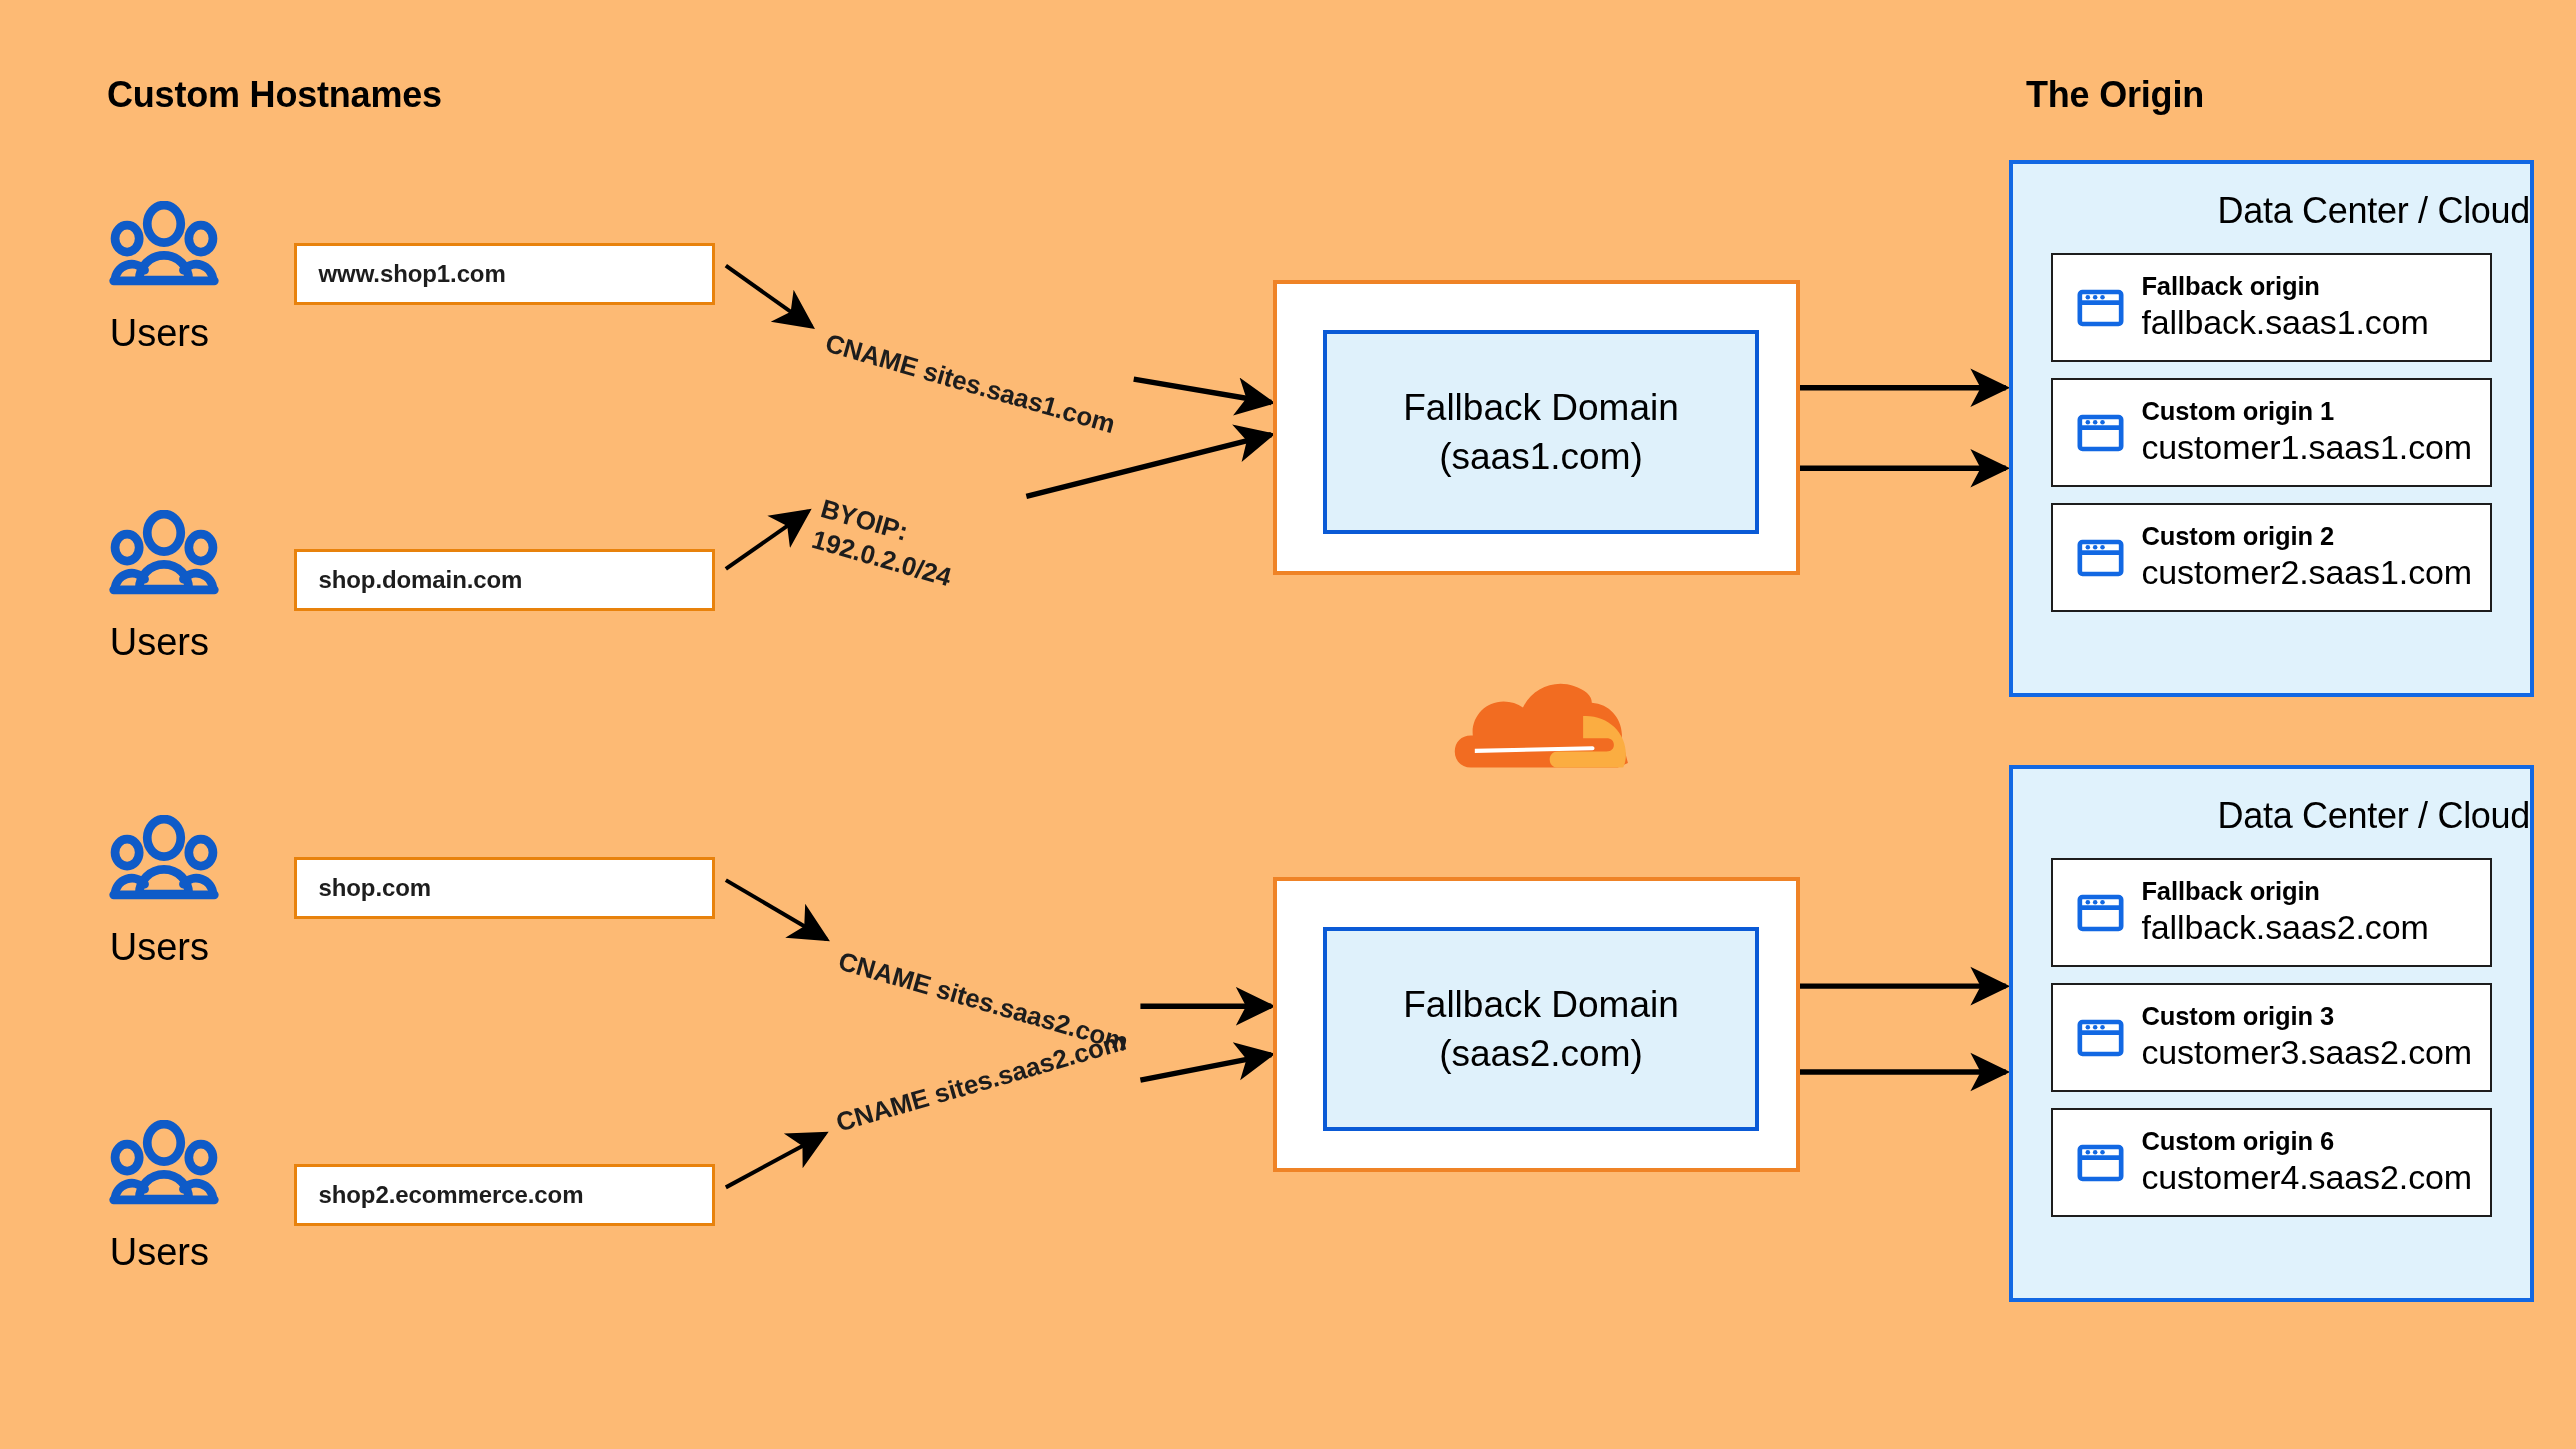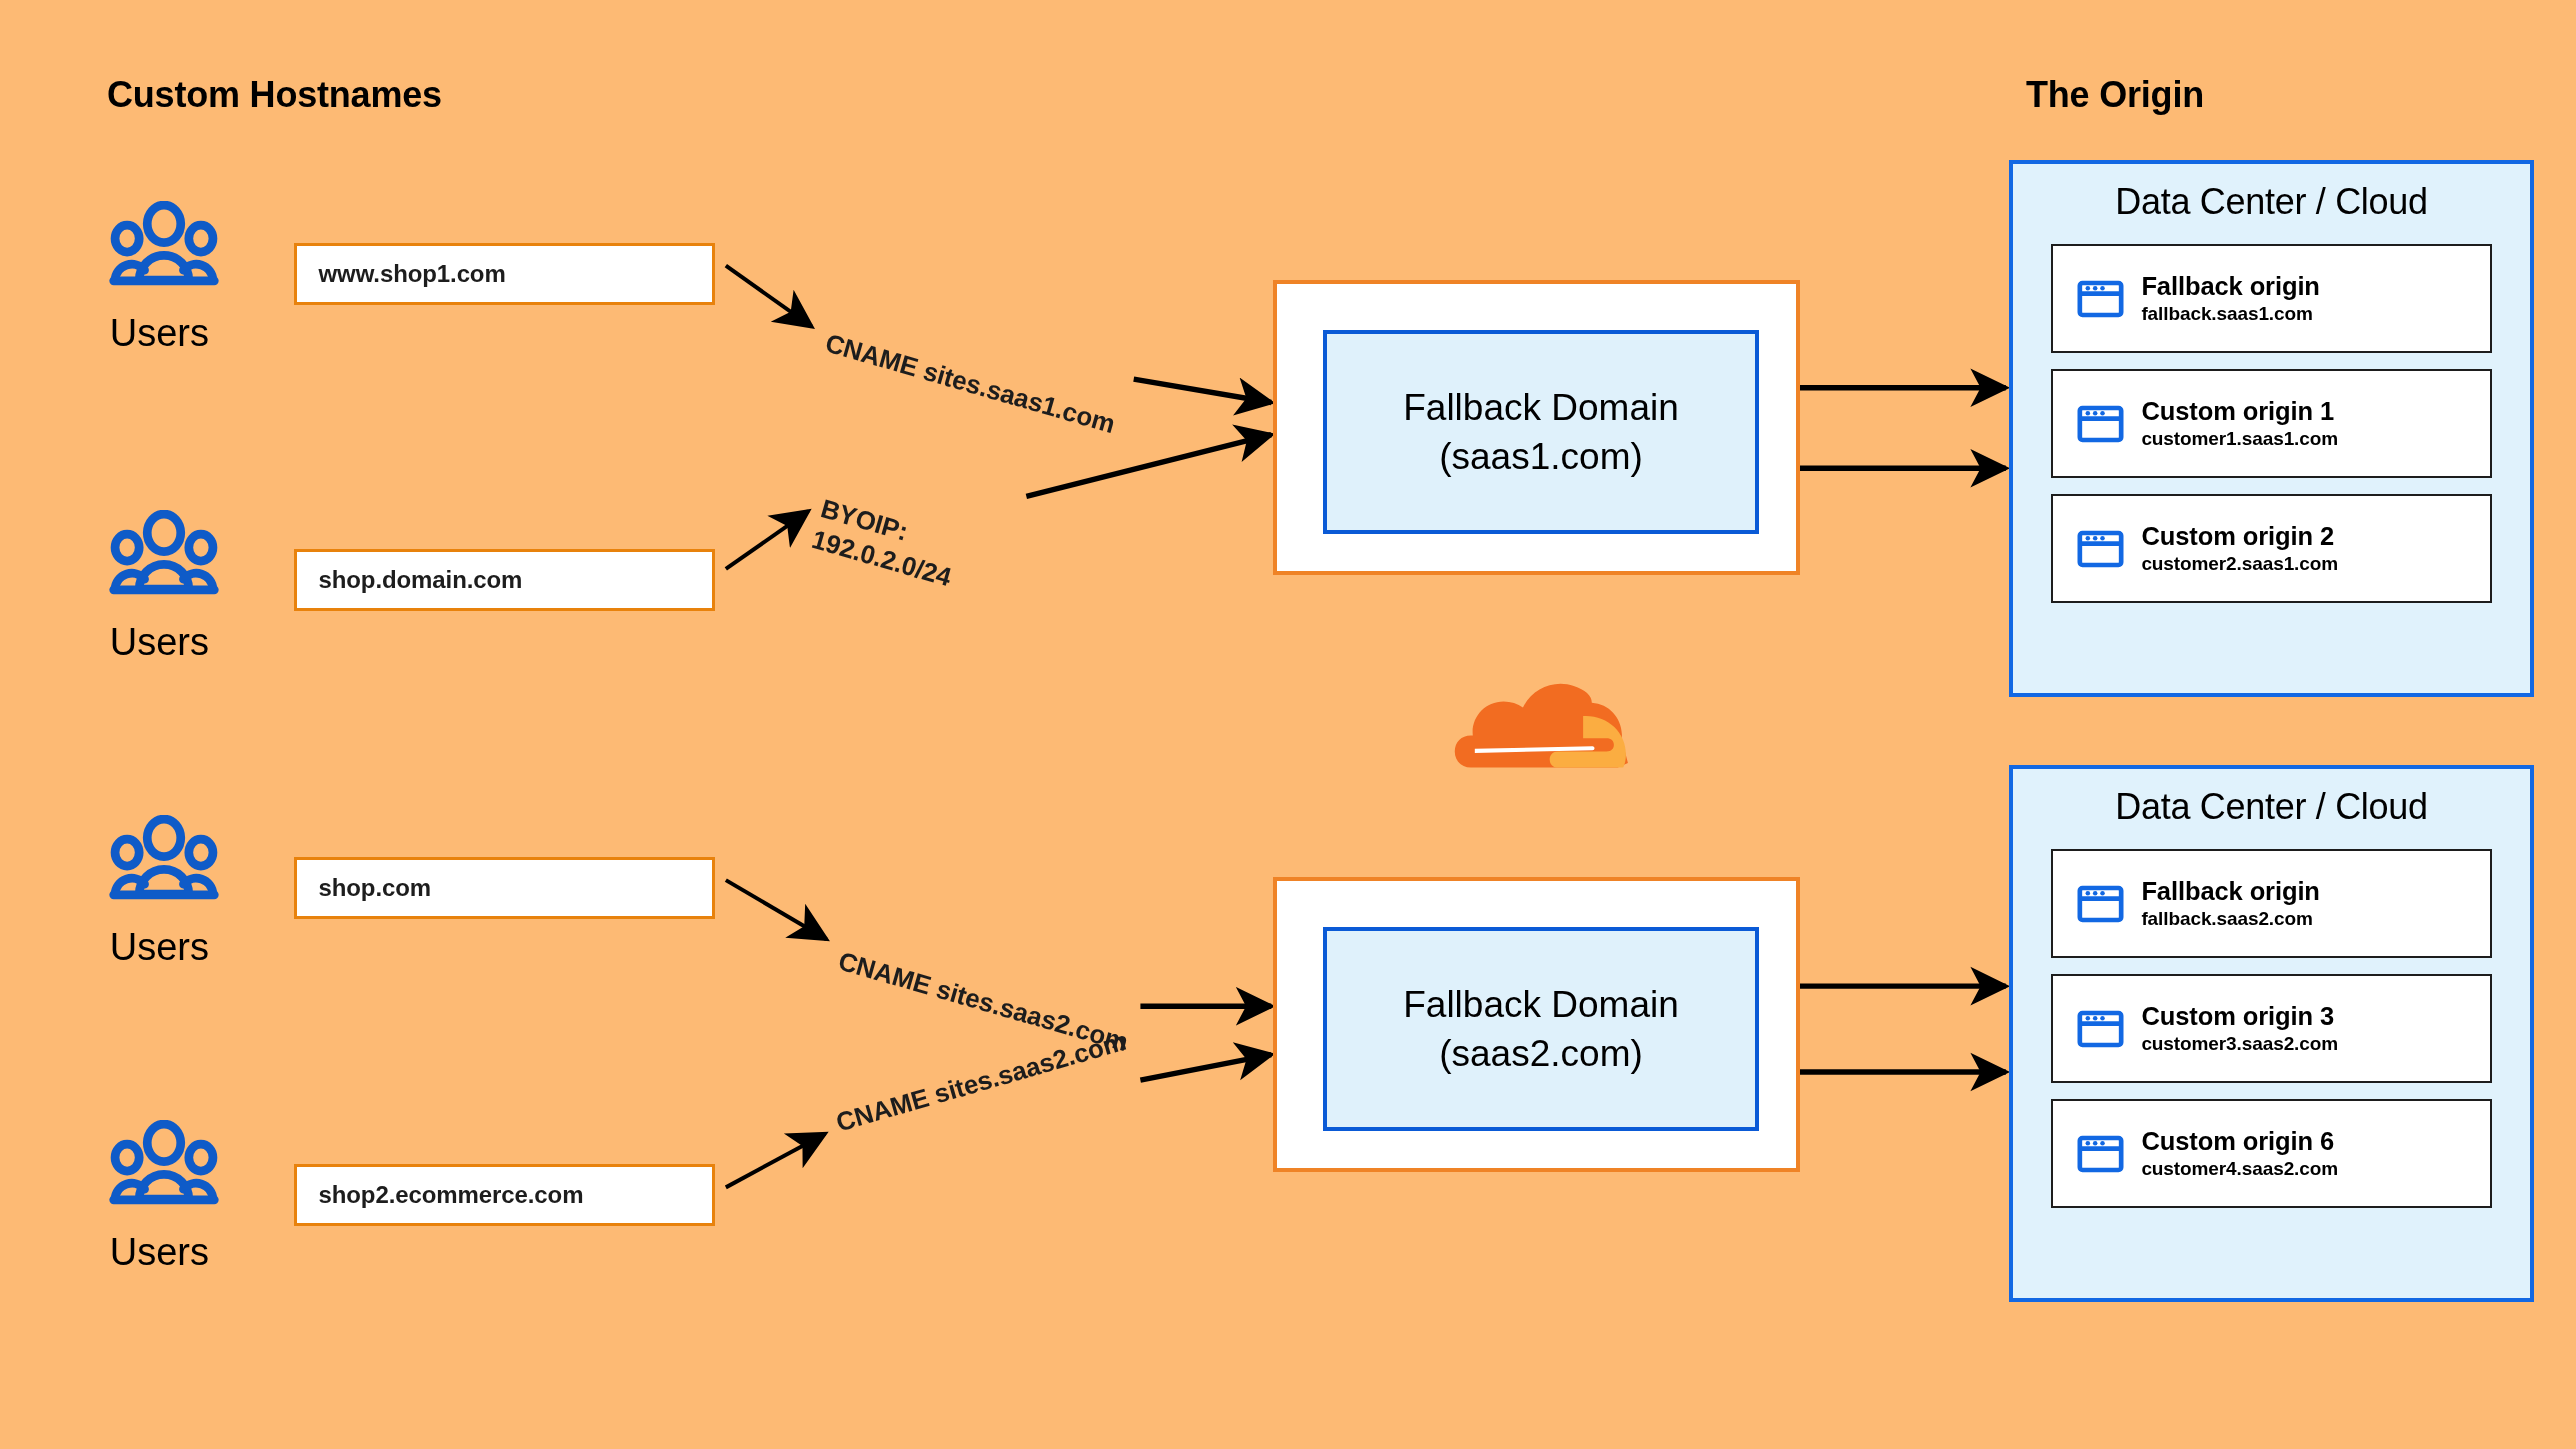--- a/index.html
+++ b/index.html
@@ -92,22 +92,22 @@
   .datacenter {
     position: absolute;
     box-sizing: border-box;
     border: 4px solid #1268e3;
     background: #e0f2fc;
   }
   .dc-title {
     font-size: 36px;
     font-weight: 400;
     color: #000000;
-    text-align: center;
-    margin-top: 20px;
+    text-align: right;
+    margin-top: 29px;
     line-height: 1;
     letter-spacing: -0.3px;
   }
   .origin-list {
     margin-top: 24px;
     padding: 0 38px;
     display: flex;
     flex-direction: column;
     gap: 16px;
   }
@@ -124,22 +124,22 @@
   .origin-texts { display: flex; flex-direction: column; justify-content: center; }
   .origin-name {
     font-size: 25.5px;
     font-weight: bold;
     color: #000000;
     line-height: 1.22;
     white-space: nowrap;
     letter-spacing: -0.1px;
   }
   .origin-host {
-    font-size: 19px;
-    font-weight: 700;
+    font-size: 34px;
+    font-weight: 400;
     color: #000000;
     line-height: 1.22;
     white-space: nowrap;
     letter-spacing: -0.1px;
   }
 
   
   #cf-logo { position: absolute; }
 
   

